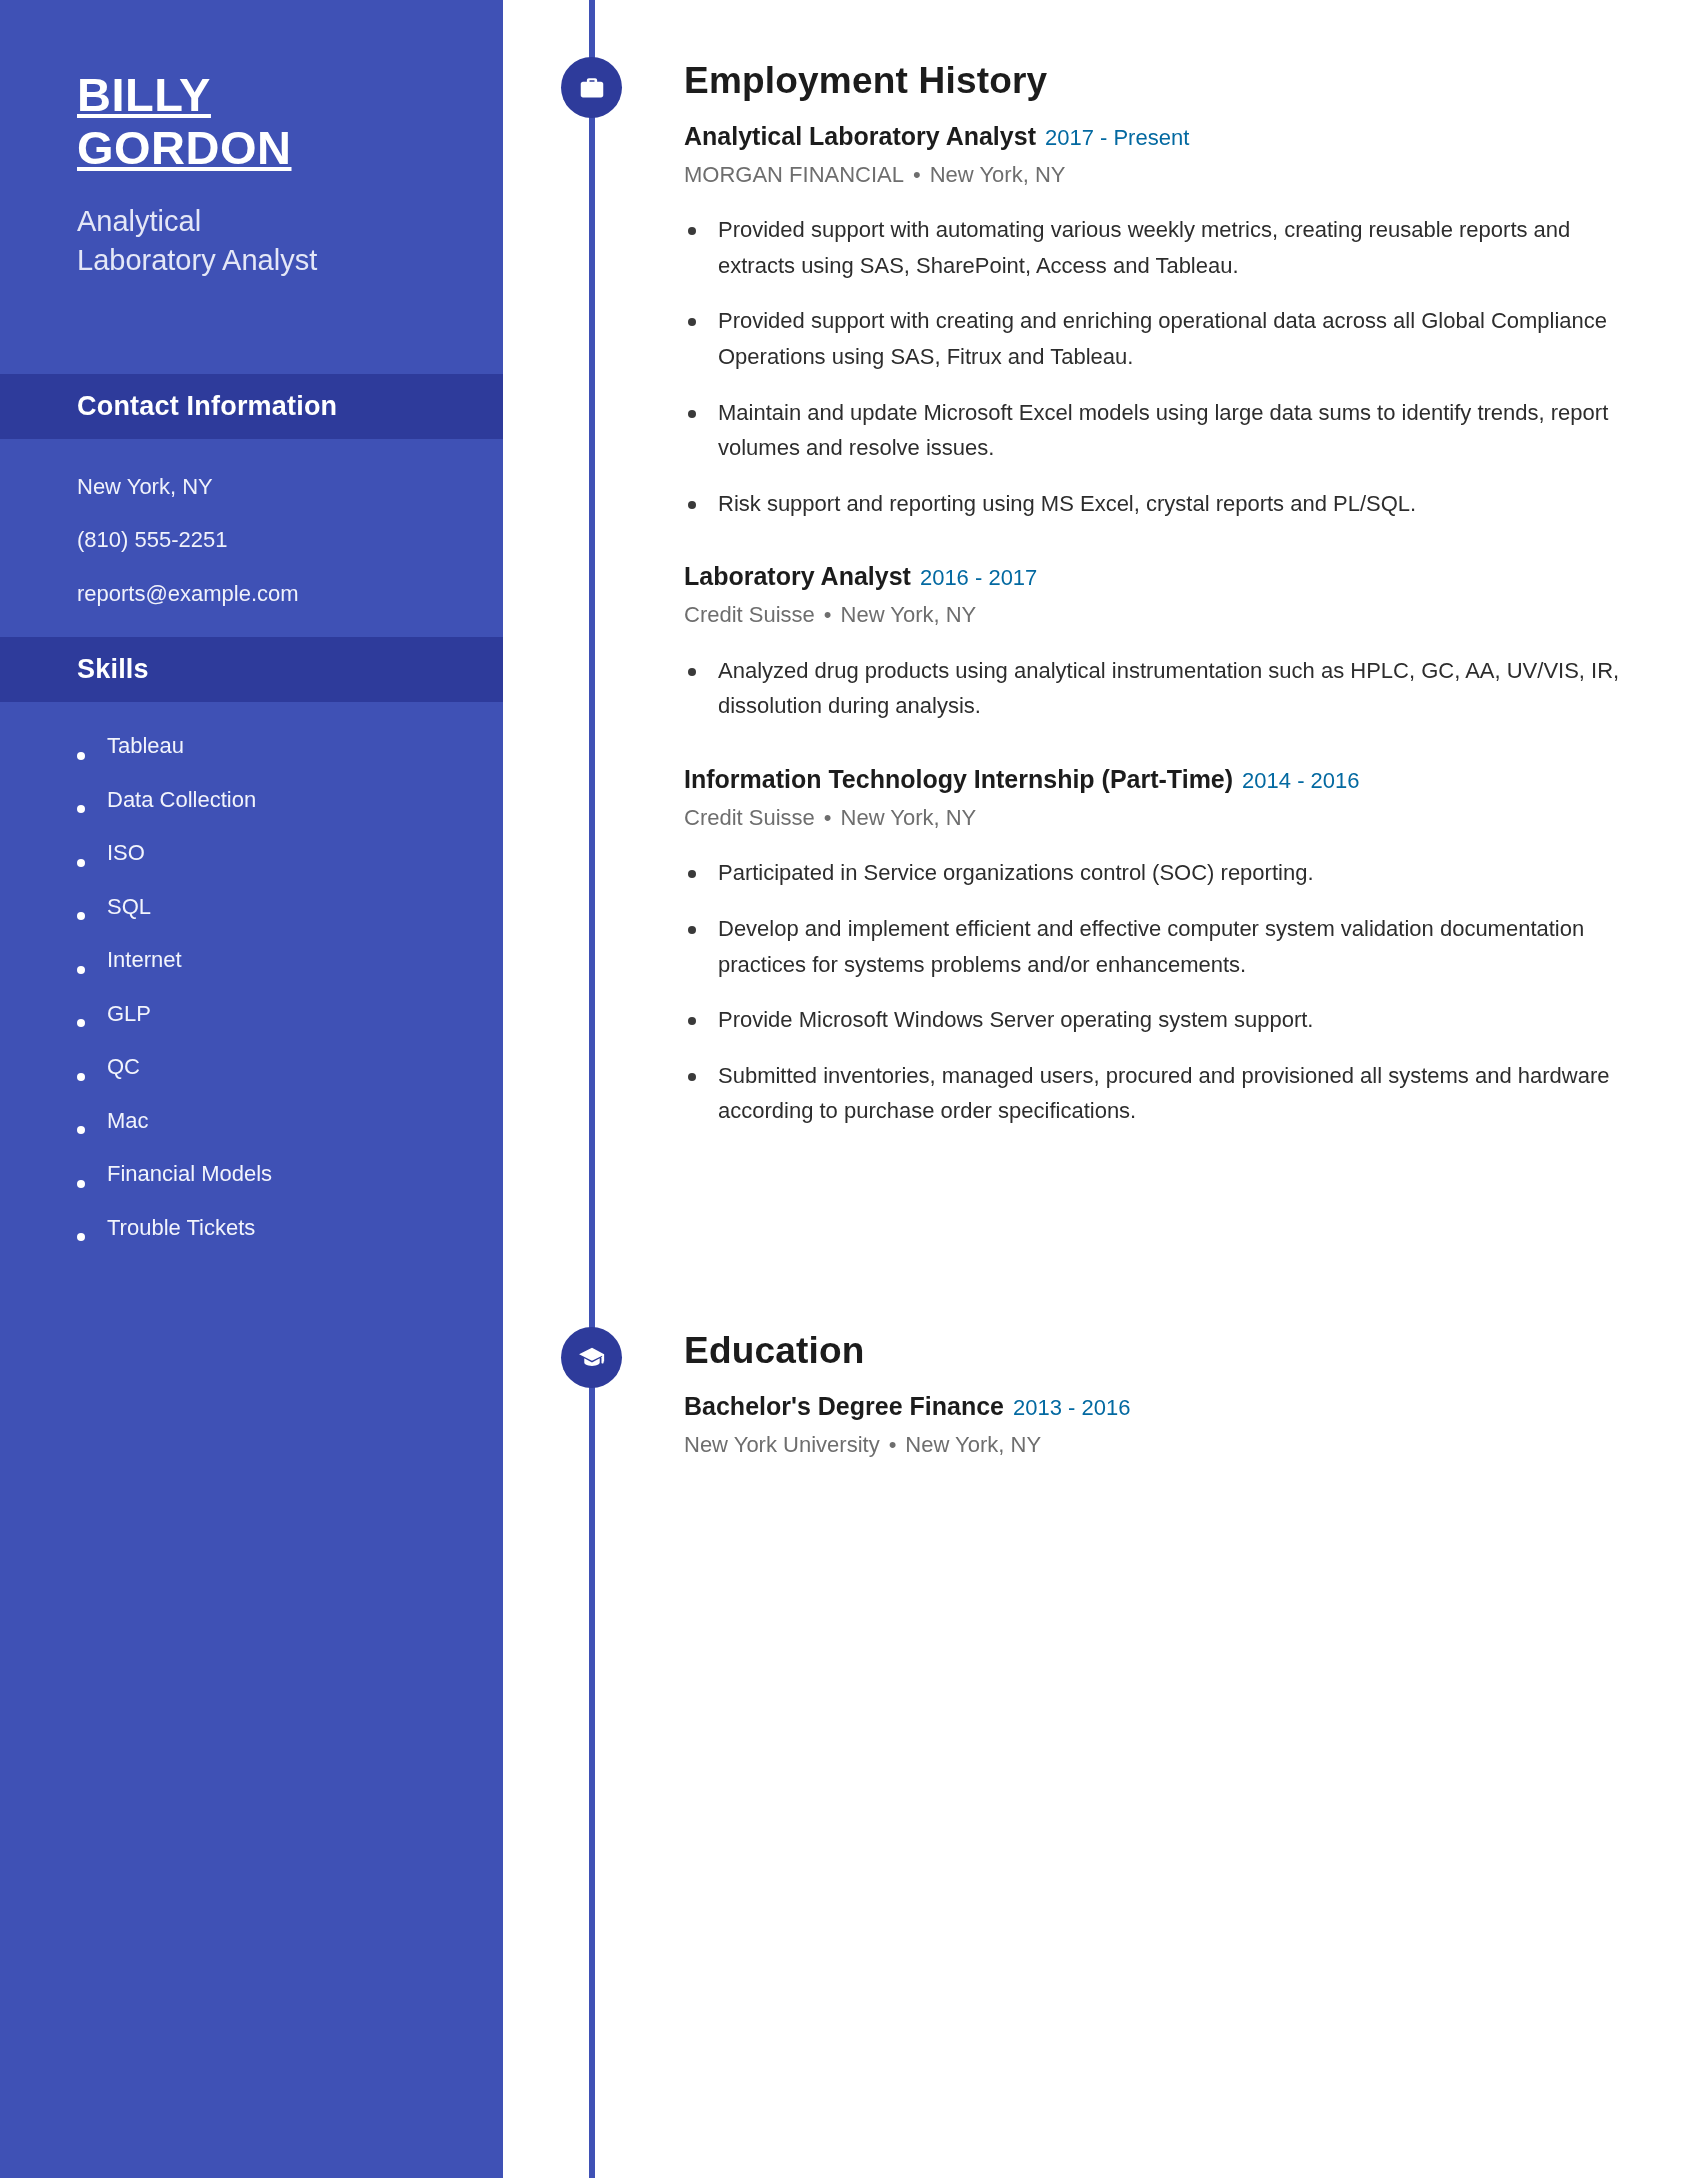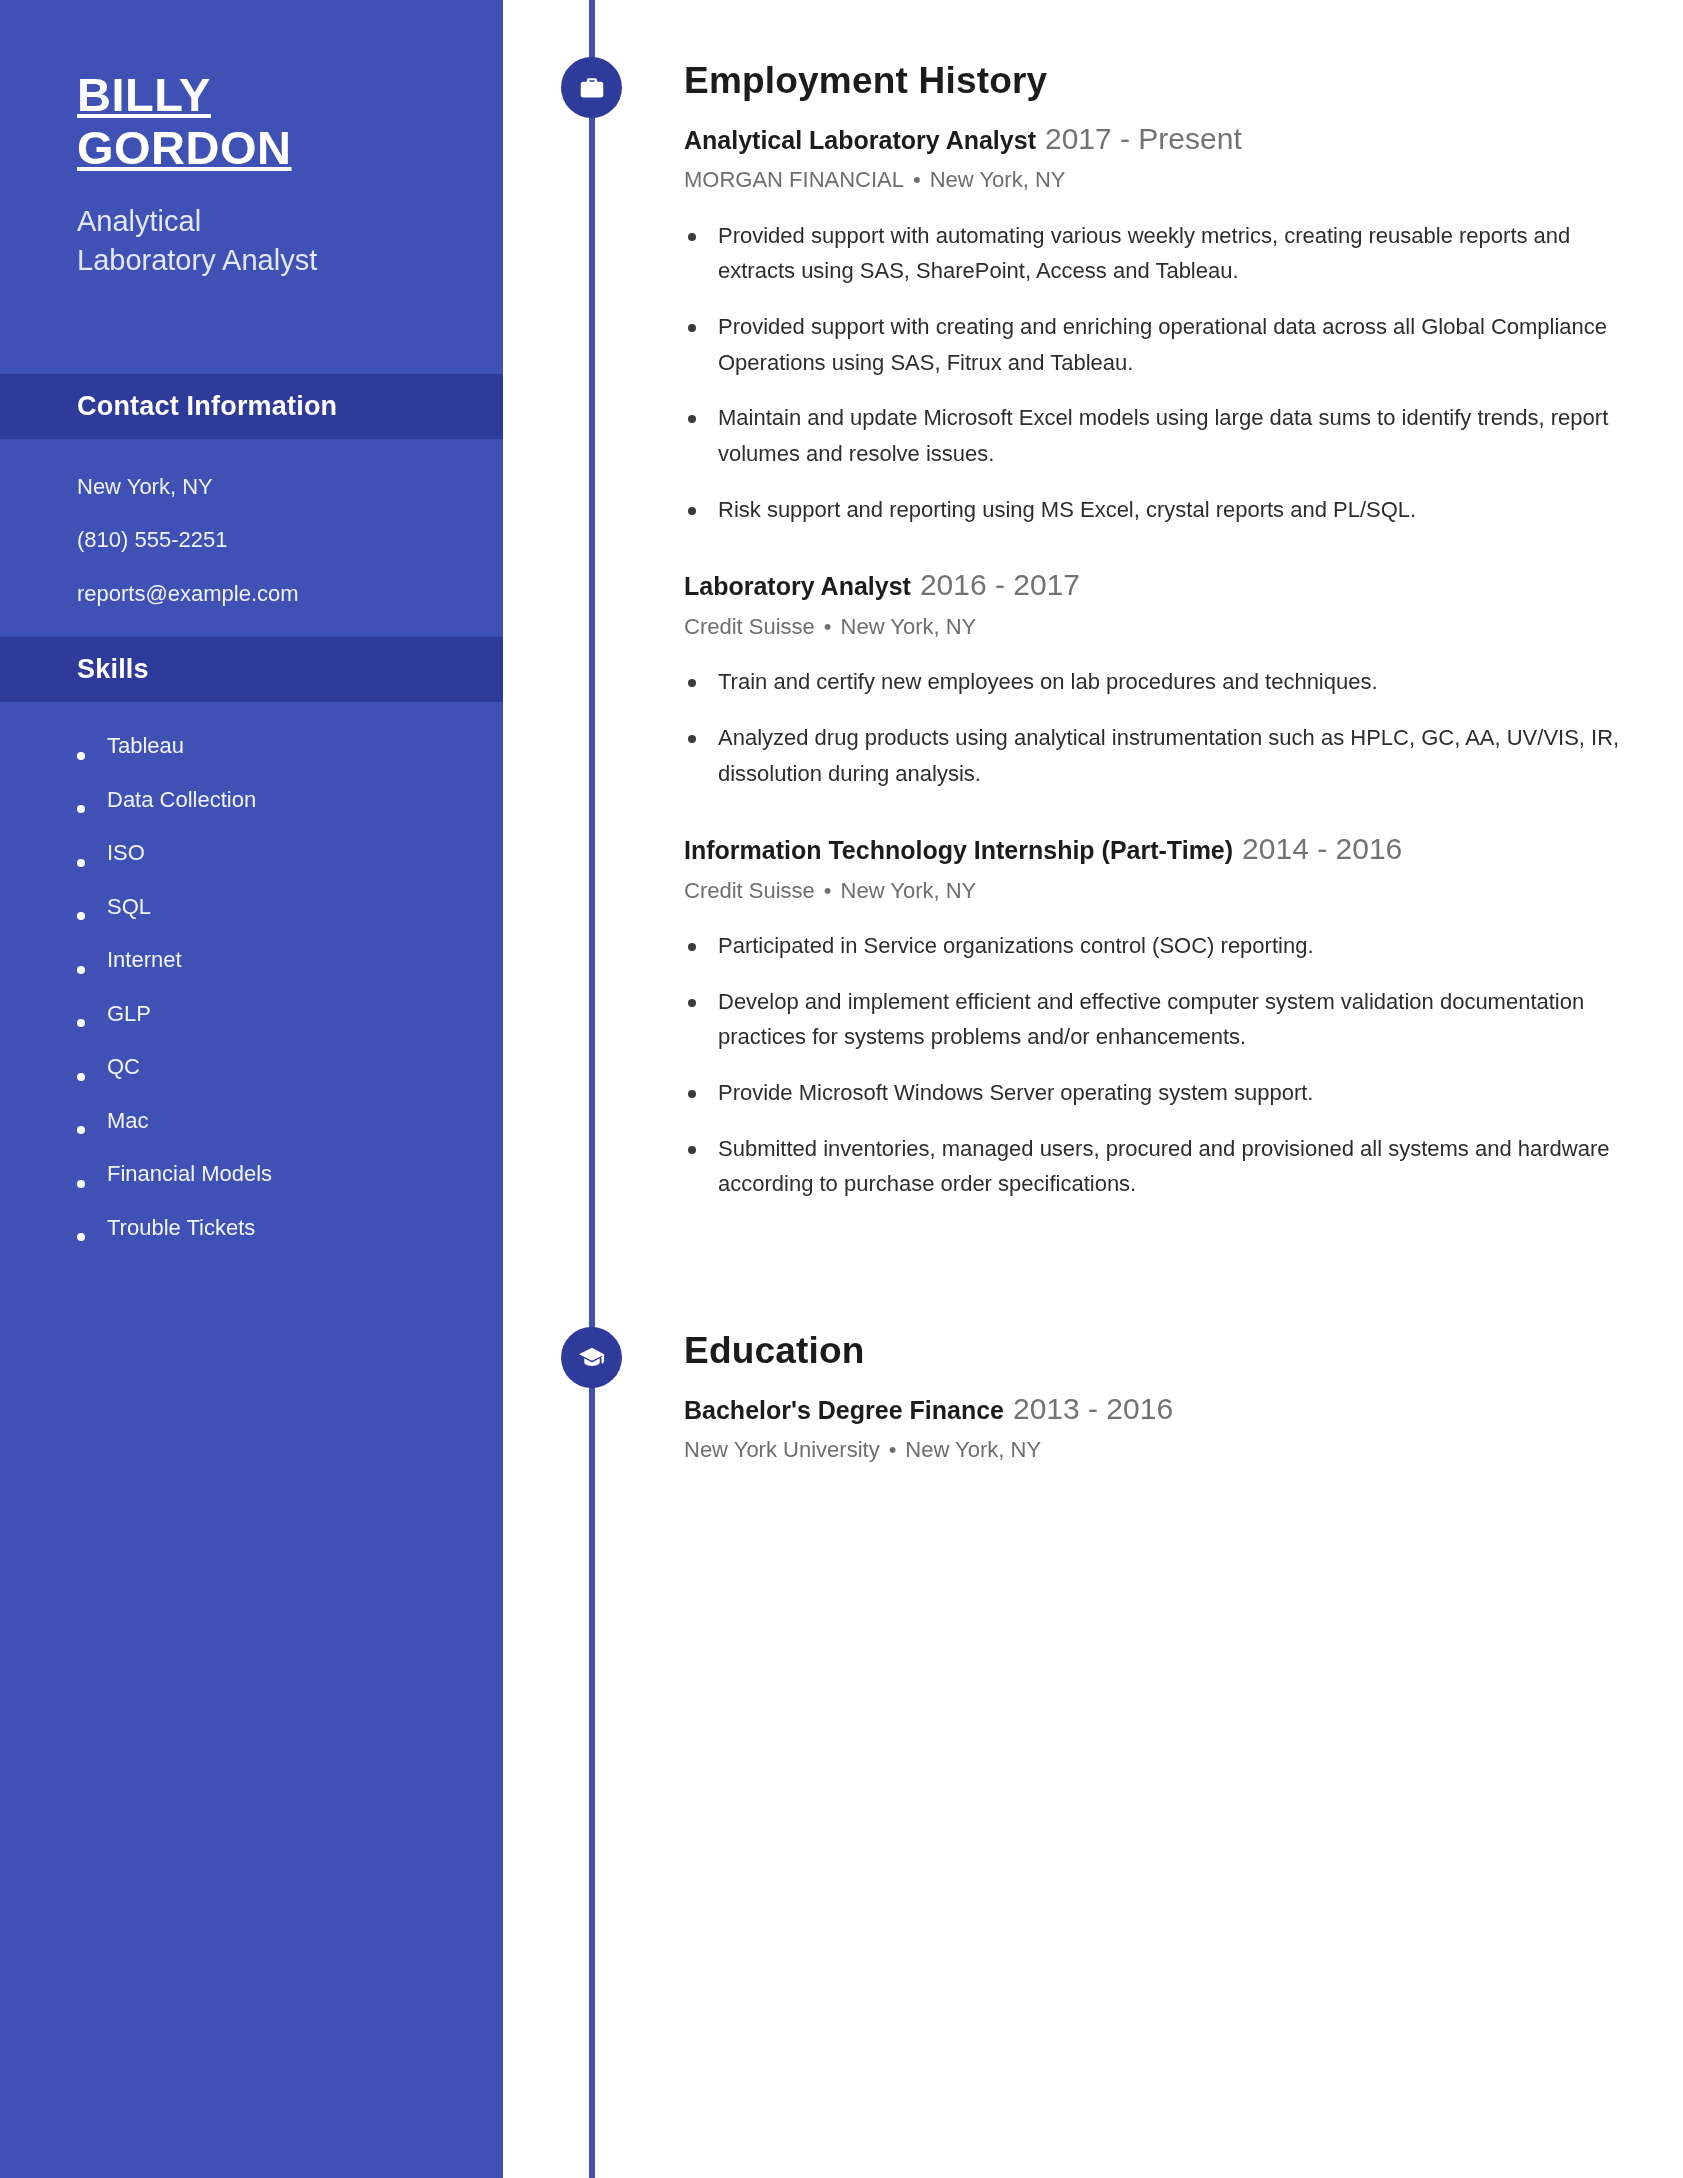--- a/index.html
+++ b/index.html
@@ -118,22 +118,22 @@
   .entry-head{
     margin-top:19px;
     line-height:1.22;
   }
   .entry-role{
     font-size:25px;
     font-weight:bold;
     color:#1c1c1c;
   }
   .entry-dates{
-    font-size:30px;
-    color:#737373;
+    font-size:22px;
+    color:#0369a1;
     margin-left:9px;
   }
   .entry-meta{
     margin-top:9px;
     font-size:22px;
     color:#6e6e6e;
     line-height:1.25;
   }
   .meta-sep{ margin:0 9px; }
 
@@ -282,24 +282,20 @@
     <div class="entry" style="margin-top:40px;">
       <div class="entry-head">
         <span class="entry-role">Laboratory Analyst</span><span class="entry-dates">2016 - 2017</span>
       </div>
       <div class="entry-meta">
         <span>Credit Suisse</span><span class="meta-sep">•</span><span>New York, NY</span>
       </div>
       <div class="bullets">
         <div class="bullet">
             <span class="bullet-dot"></span>
-            <span class="bullet-text">Train and certify new employees on lab procedures and techniques.</span>
-          </div>
-        <div class="bullet">
-            <span class="bullet-dot"></span>
             <span class="bullet-text">Analyzed drug products using analytical instrumentation such as HPLC, GC, AA, UV/VIS, IR, dissolution during analysis.</span>
           </div>
       </div>
     </div>
 
     <div class="entry" style="margin-top:40px;">
       <div class="entry-head">
         <span class="entry-role">Information Technology Internship (Part-Time)</span><span class="entry-dates">2014 - 2016</span>
       </div>
       <div class="entry-meta">

